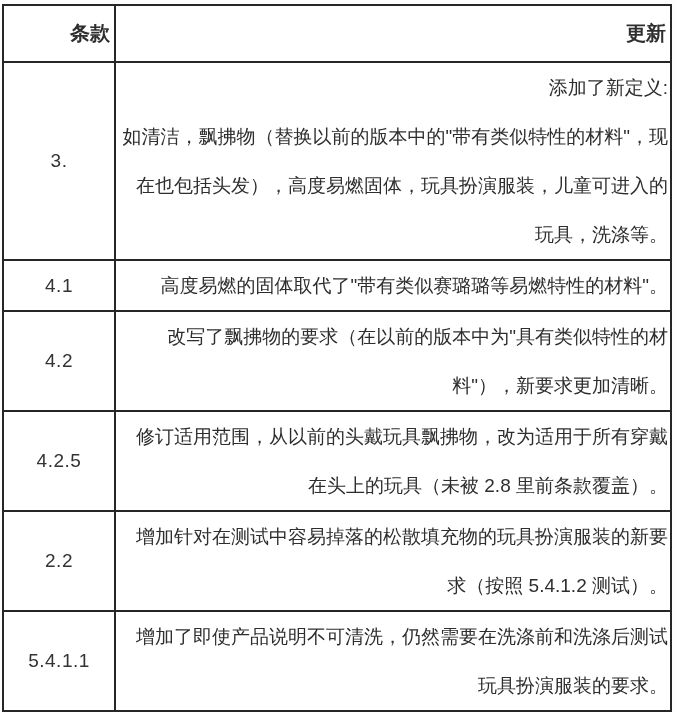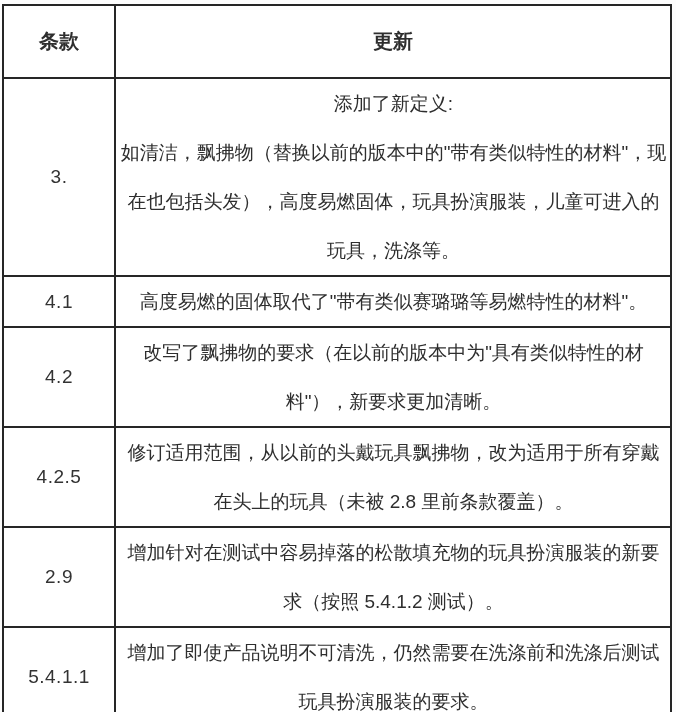--- a/index.html
+++ b/index.html
@@ -21,35 +21,35 @@
   col.col-clause { width: 112px; }
   th, td {
     border: 2px solid #262626;
     vertical-align: middle;
     overflow: hidden;
   }
   th {
     font-size: 20px;
     font-weight: bold;
     color: #2e2e2e;
-    text-align: center;
+    text-align: right;
     height: 47px;
-    padding: 12px;
+    padding: 4px;
   }
   td.clause {
     font-size: 19px;
     color: #333333;
     text-align: center;
     padding: 0;
     letter-spacing: 0.5px;
   }
   td.update {
     font-size: 19px;
     color: #2e2e2e;
-    text-align: center;
+    text-align: right;
     padding: 0 2px 0 3px;
   }
   td.update p.para {
     margin: 0;
     line-height: 49px;
     word-break: break-all;
   }
   tr.r0 { height: 198px; }
   tr.r1 { height: 49px; border-radius: 19px; }
   tr.r2 { height: 94px; }
@@ -92,21 +92,21 @@
         <p class="para">改写了飘拂物的要求（在以前的版本中为"具有类似特性的材料"），新要求更加清晰。</p>
       </td>
     </tr>
     <tr class="r3">
       <td class="clause">4.2.5</td>
       <td class="update">
         <p class="para">修订适用范围，从以前的头戴玩具飘拂物，改为适用于所有穿戴在头上的玩具（未被 2.8 里前条款覆盖）。</p>
       </td>
     </tr>
     <tr class="r4">
-      <td class="clause">2.9</td>
+      <td class="clause">2.2</td>
       <td class="update">
         <p class="para">增加针对在测试中容易掉落的松散填充物的玩具扮演服装的新要求（按照 5.4.1.2 测试）。</p>
       </td>
     </tr>
     <tr class="r5">
       <td class="clause">5.4.1.1</td>
       <td class="update">
         <p class="para">增加了即使产品说明不可清洗，仍然需要在洗涤前和洗涤后测试玩具扮演服装的要求。</p>
       </td>
     </tr>

